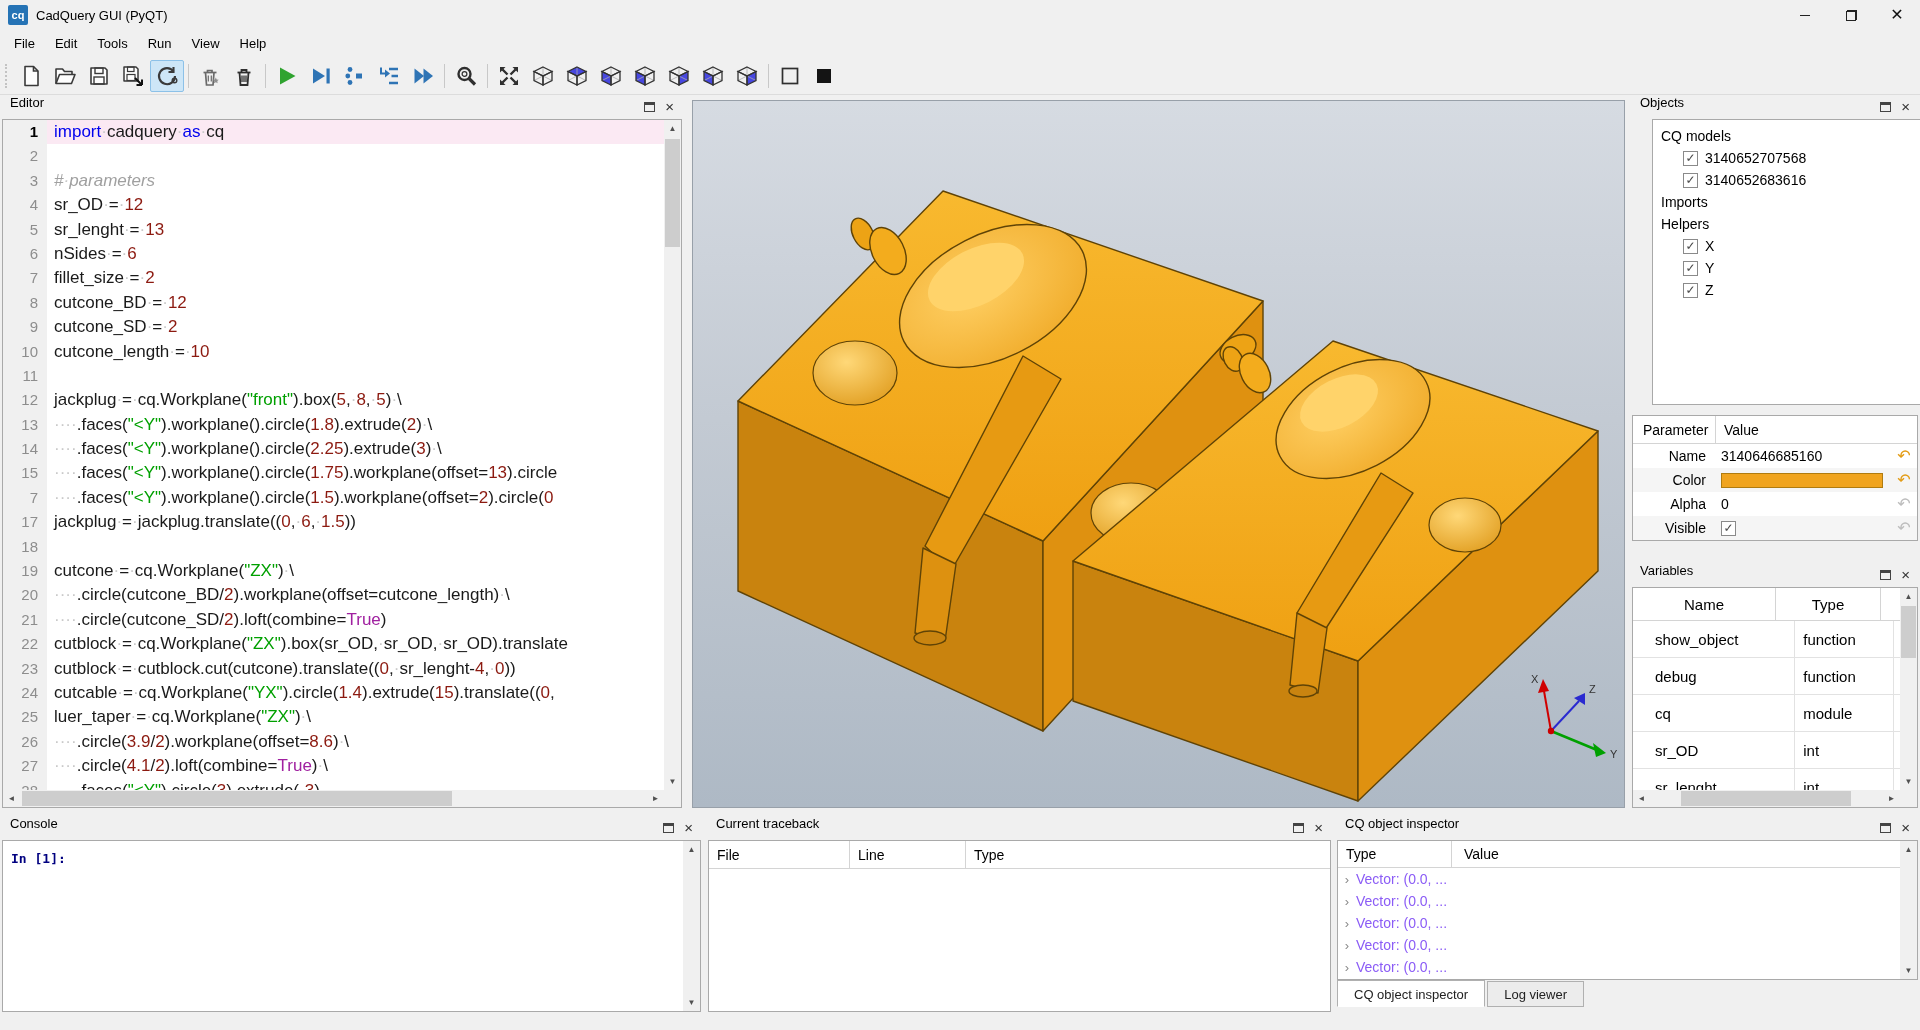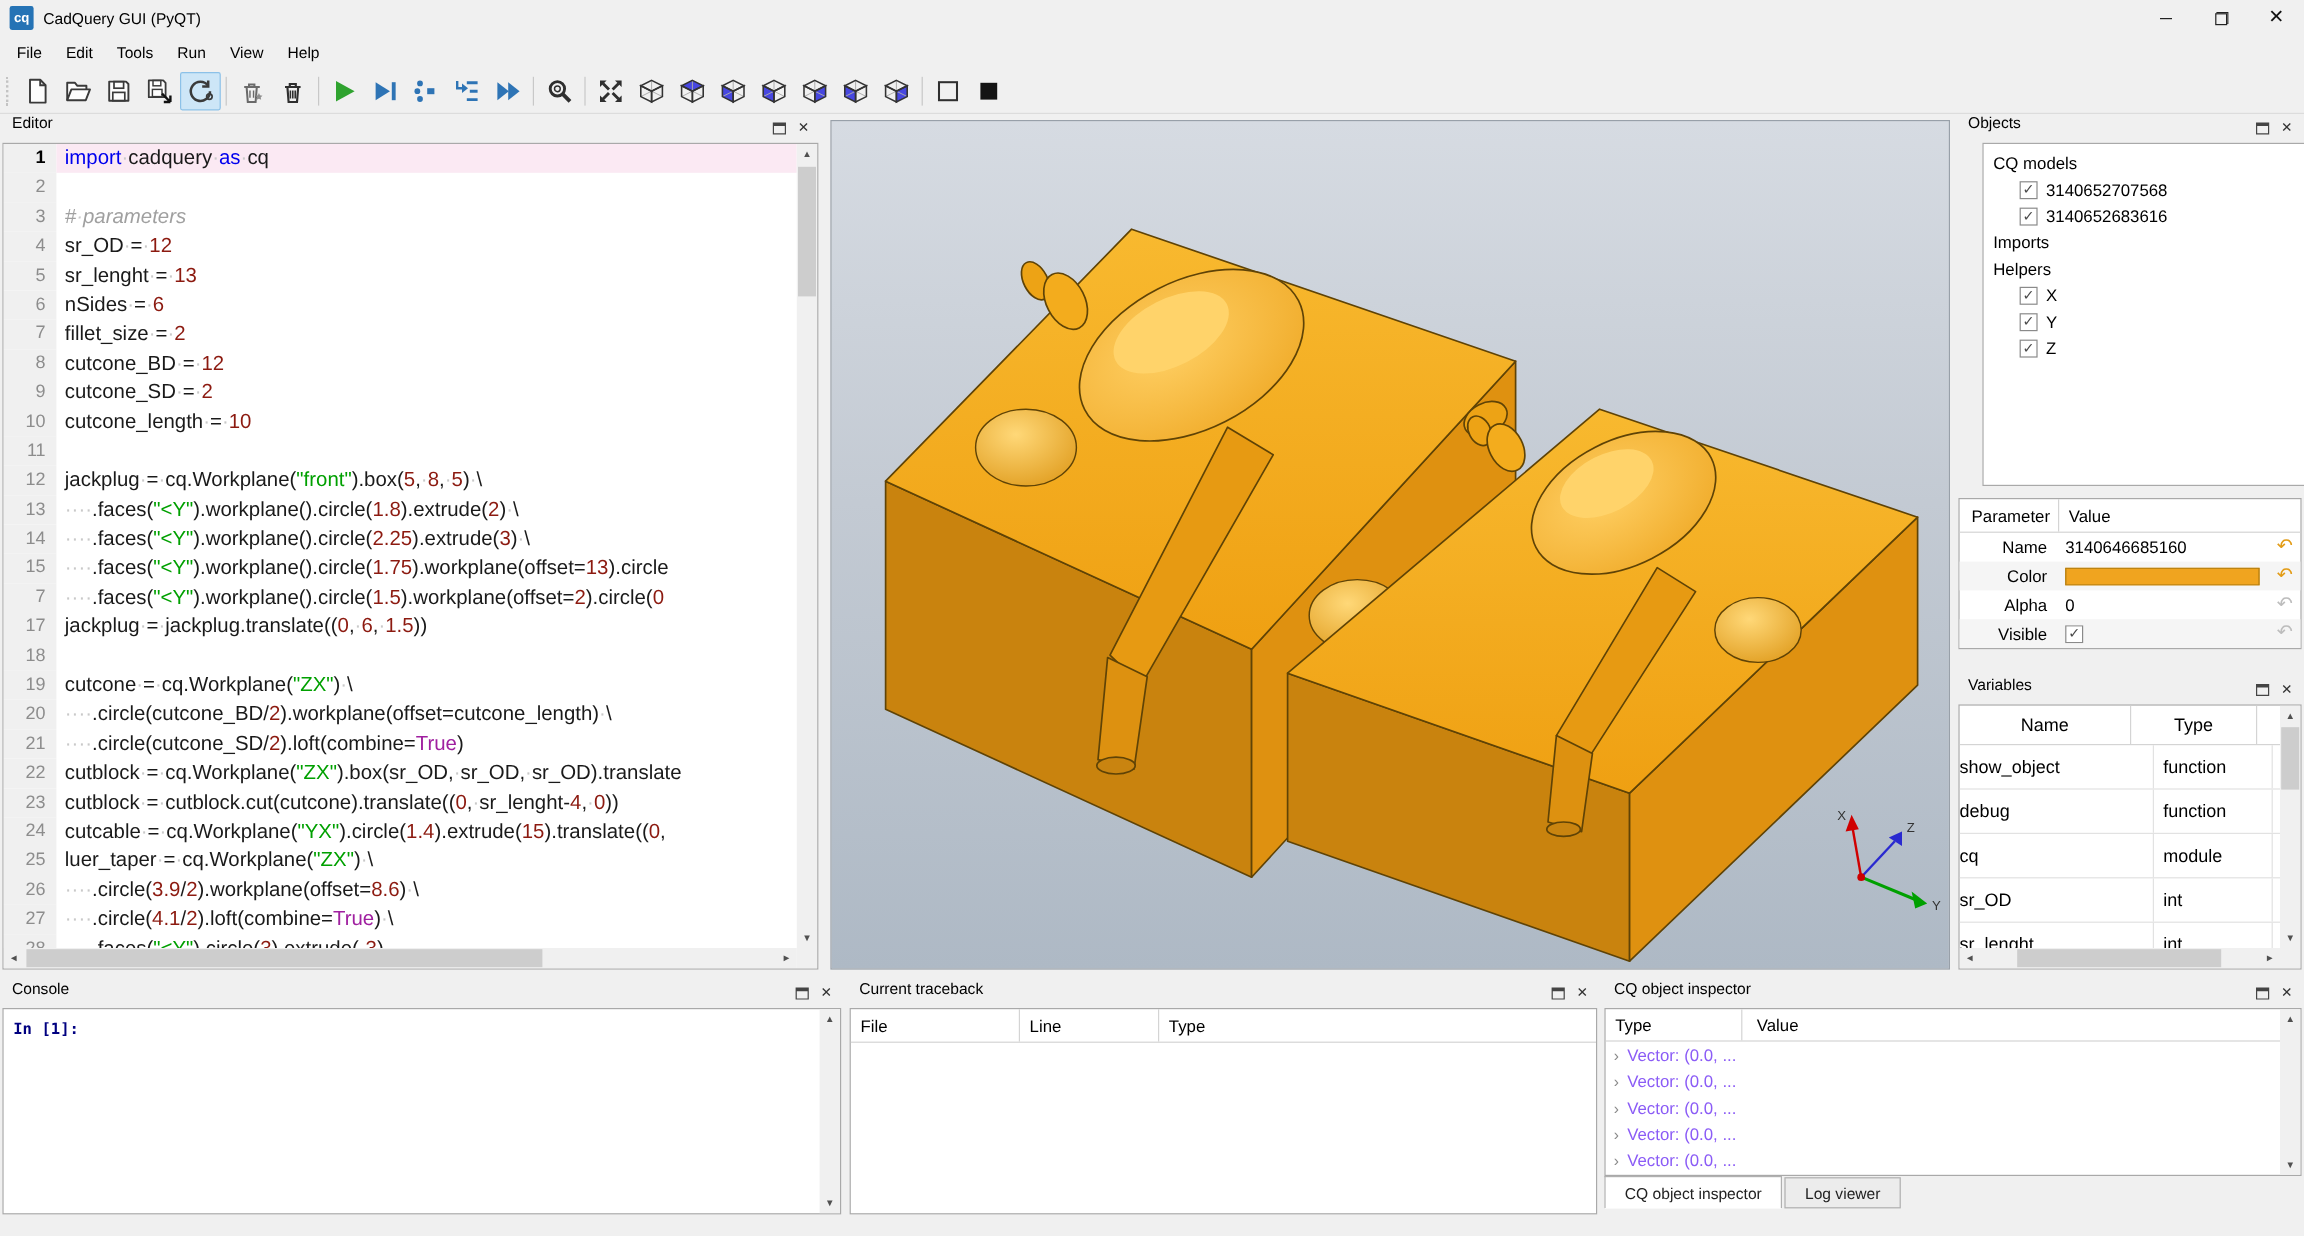--- a/index.html
+++ b/index.html
@@ -79,21 +79,21 @@
 .undo-btn.disabled { color:#bdbdbd; }
 
 
 .vars-table { position:absolute; left:0; top:0; right:17px; bottom:17px; overflow:hidden; font-size:15px; }
 .vars-hrow { display:flex; height:33px; line-height:33px; border-bottom:1px solid #d4d4d4; }
 .vars-hrow div { text-align:center; }
 .vh-name { width:143px; border-right:1px solid #d4d4d4; }
 .vh-type { width:105px; border-right:1px solid #d4d4d4; }
 .vh-val { flex:1; }
 .var-row { display:flex; height:37px; line-height:37px; border-bottom:1px solid #e2e2e2; }
-.var-row .vc1 { width:172px; padding-left:0; border-right:1px solid #e2e2e2; overflow:hidden; }
+.var-row .vc1 { width:172px; padding-left:22px; border-right:1px solid #e2e2e2; overflow:hidden; }
 .var-row .vc2 { width:105px; padding-left:8px; border-right:1px solid #e2e2e2; overflow:hidden; }
 .var-row .vc3 { flex:1; padding-left:6px; overflow:hidden; white-space:nowrap; }
 
 
 .console-body { position:absolute; left:2px; top:840px; width:699px; height:172px; background:#fff; border:1px solid #a9a9a9; }
 .console-prompt { position:absolute; left:8px; top:10px; font-family:"DejaVu Sans Mono", monospace; font-weight:bold; font-size:13px; color:#000080; }
 
 .tb-body { position:absolute; left:708px; top:840px; width:623px; height:172px; background:#fff; border:1px solid #a9a9a9; }
 .tb-header { display:flex; height:28px; line-height:28px; border-bottom:1px solid #d4d4d4; font-size:14px; }
 .tb-header .c1 { width:141px; padding-left:8px; border-right:1px solid #d4d4d4; }

